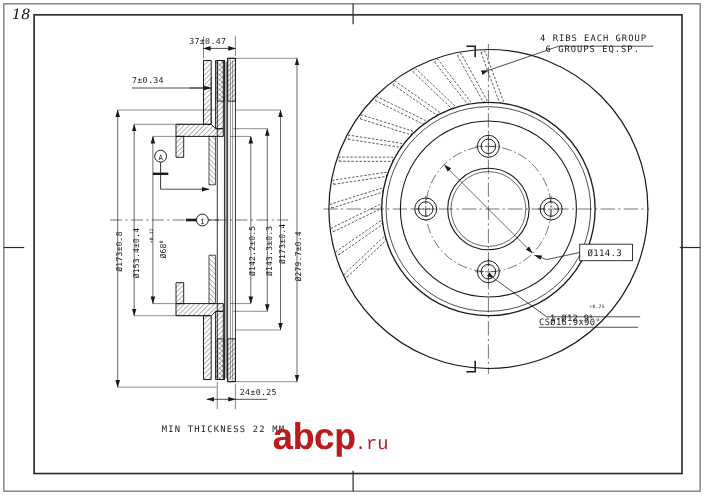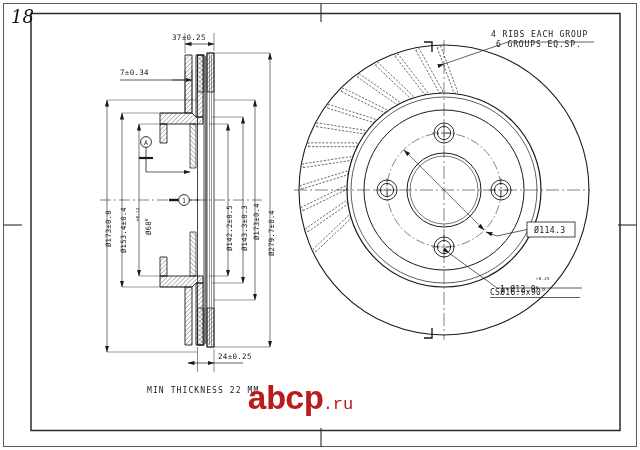--- a/index.html
+++ b/index.html
@@ -14,21 +14,21 @@
        font-family:"DejaVu Sans Mono","Liberation Mono",monospace;
        transform-origin:0 0;transform:rotate(-90deg);letter-spacing:0.2px;}
   .sup{font-size:4.2px;line-height:4.2px;display:inline-block;
        vertical-align:top;text-align:left;}
   .supwrap{display:inline-block;vertical-align:-1px;}
   #watermark{position:absolute;left:247px;top:381px;width:150px;height:48px;
              color:#b91c1c;font-family:Liberation Mono, monospace;
              font-size:34px;font-weight:bold;letter-spacing:-1.5px;
              user-select:none;}
   #watermark .ru{font-size:17px;font-weight:normal;letter-spacing:0px;}
-  #hand18{position:absolute;left:11px;top:6px;font-size:18px;color:#111;
+  #hand18{position:absolute;left:11px;top:6px;font-size:13px;color:#111;
           font-family:"DejaVu Serif","Liberation Serif",serif;
           font-style:italic;}
 </style>
 </head>
 <body>
 
 <div id="sheet">
 
   <svg id="svgroot" width="640" height="450" viewBox="0 0 640 450">
     <defs>
@@ -245,21 +245,21 @@
     <g>
       <line x1="449" y1="253" x2="497" y2="288" stroke="#1a1a1a" stroke-width="0.7" marker-start="url(#ar)"></line>
       <line x1="497" y1="288" x2="582" y2="288" stroke="#1a1a1a" stroke-width="0.7"></line>
       <line x1="497" y1="288" x2="497" y2="288" stroke="#1a1a1a" stroke-width="0.7"></line>
       <line x1="490" y1="297.5" x2="580" y2="297.5" stroke="#1a1a1a" stroke-width="0.7"></line>
     </g>
   </svg>
 
   <div id="hand18">18</div>
 
-  <div class="lbl" style="left:172px;top:33px;font-size:7.5px;">37±0.25</div>
+  <div class="lbl" style="left:172px;top:33px;font-size:7.5px;">37±0.47</div>
   <div class="lbl" style="left:120px;top:68px;font-size:7.5px;">7±0.34</div>
   <div class="lbl" style="left:218px;top:352px;font-size:7.5px;">24±0.25</div>
 
   <div class="vlbl" style="left:104px;top:247px;font-size:7.3px;">Ø173±0.8</div>
   <div class="vlbl" style="left:119px;top:253px;font-size:7.3px;">Ø153.4±0.4</div>
 
   <div class="vlbl" style="left:136px;top:235px;font-size:7.3px;">
     <span>Ø68</span><span class="supwrap">
       <span class="sup">+0.12</span><br>
       <span class="sup">0</span>

